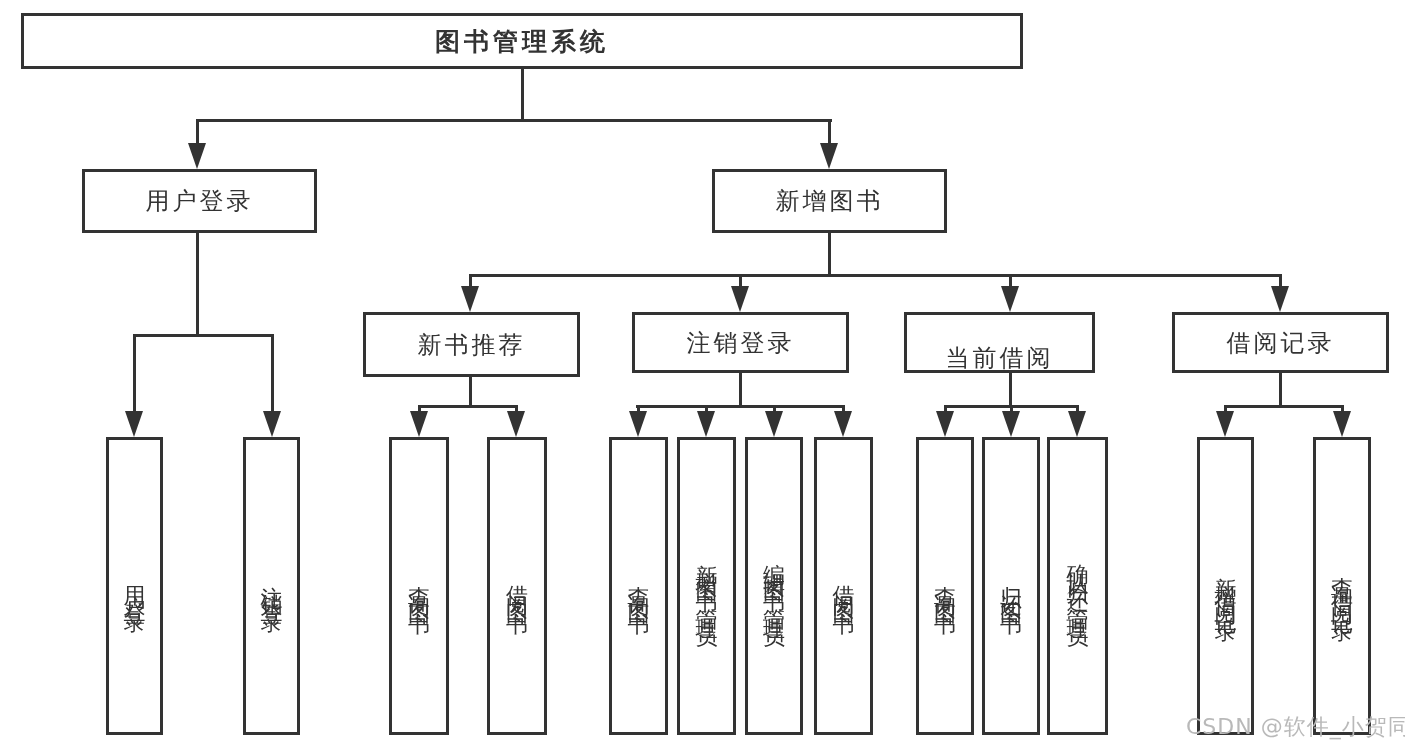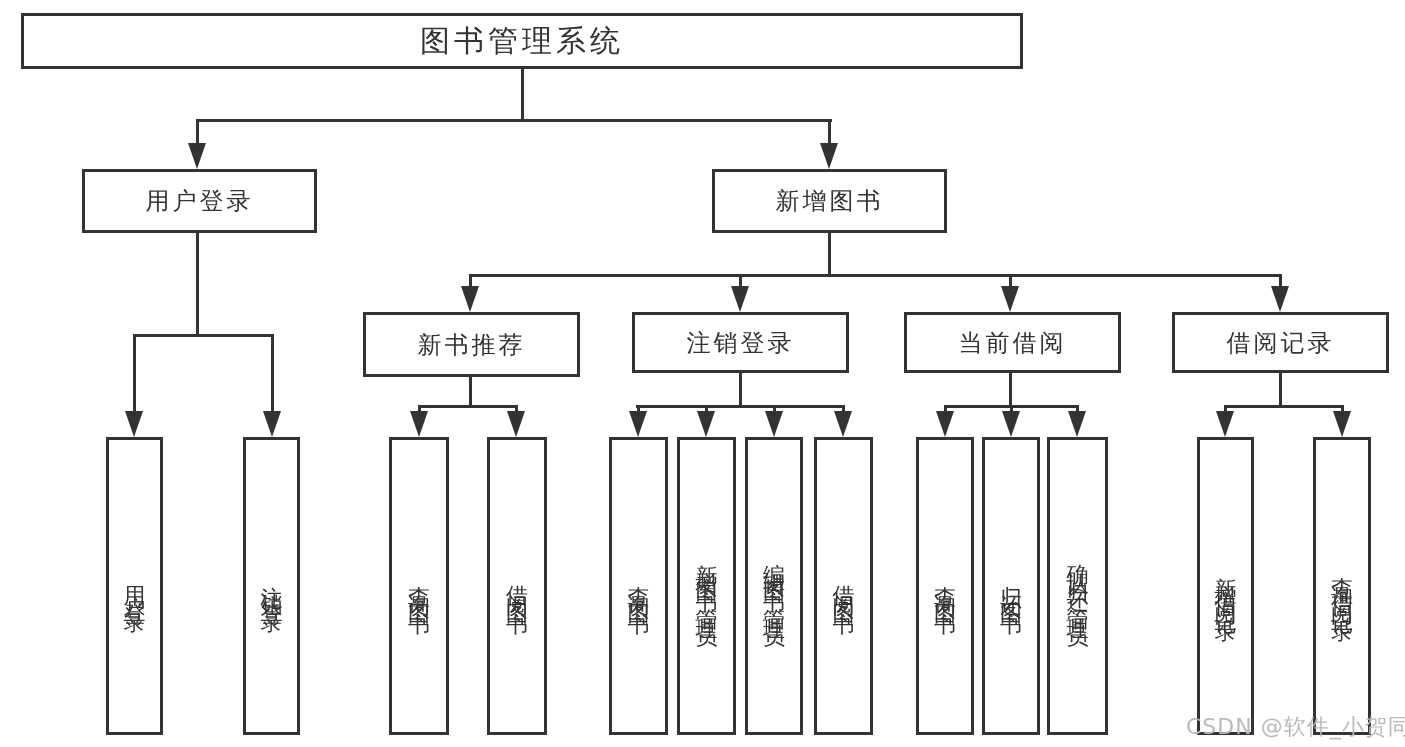--- a/index.html
+++ b/index.html
@@ -13,21 +13,21 @@
   .node{
     position:absolute;
     box-sizing:border-box;
     border:3px solid var(--line,#333);
     background:#fff;
     display:flex;
     align-items:center;
     justify-content:center;
     color:var(--text,#333);
   }
-  .node.lv1 span{font-size:30px;letter-spacing:4px;}
+  .node.lv1 span{font-size:25px;letter-spacing:4px;font-weight:bold;}
   .node.lv2 span,.node.lv3 span{font-size:24px;letter-spacing:3px;}
   .node span{white-space:nowrap;line-height:1;}
   .node.vertical span{
     writing-mode:vertical-rl;
     font-size:22px;
     letter-spacing:9px;
     line-height:1;
     white-space:normal;
   }
   .line{
@@ -117,21 +117,21 @@
       </div>
       <div class="node lv2" style="left: 712px; top: 169px; width: 235px; height: 64px;">
         <span>新增图书</span>
       </div>
       <div class="node lv3" style="left: 363px; top: 312px; width: 217px; height: 65px;">
         <span>新书推荐</span>
       </div>
       <div class="node lv3" style="left: 632px; top: 312px; width: 217px; height: 61px;">
         <span>注销登录</span>
       </div>
-      <div class="node lv3" style="left: 904px; top: 312px; width: 217px; height: 61px;">
+      <div class="node lv3" style="left: 904px; top: 312px; width: 191px; height: 61px; align-items: flex-end;">
         <span>当前借阅</span>
       </div>
       <div class="node lv3" style="left: 1172px; top: 312px; width: 217px; height: 61px;">
         <span>借阅记录</span>
       </div>
       <div class="node lv4 vertical" style="left: 106px; top: 437px; width: 57px; height: 298px;">
         <span>用户登录</span>
       </div>
       <div class="node lv4 vertical" style="left: 243px; top: 437px; width: 57px; height: 298px;">
         <span>注销登录</span>

